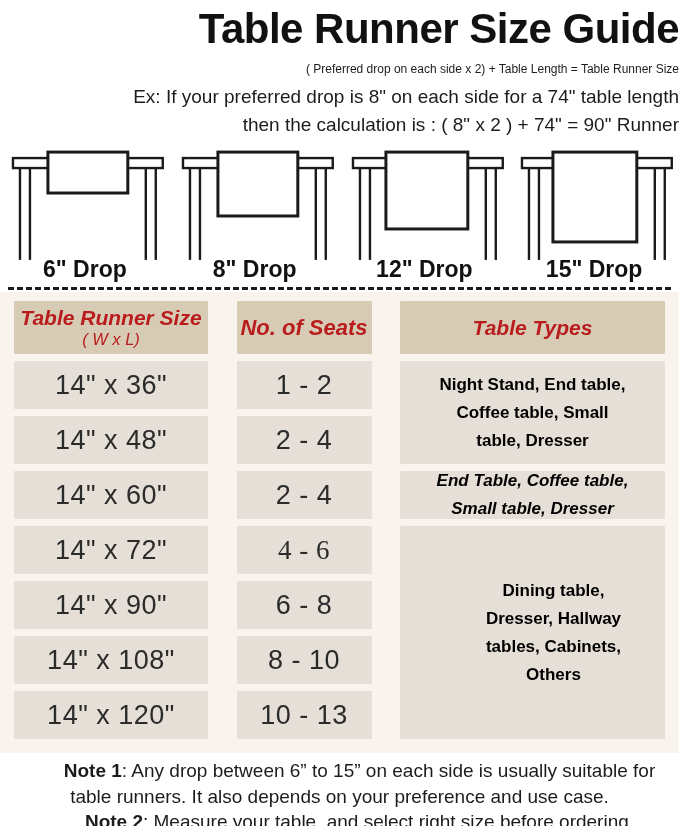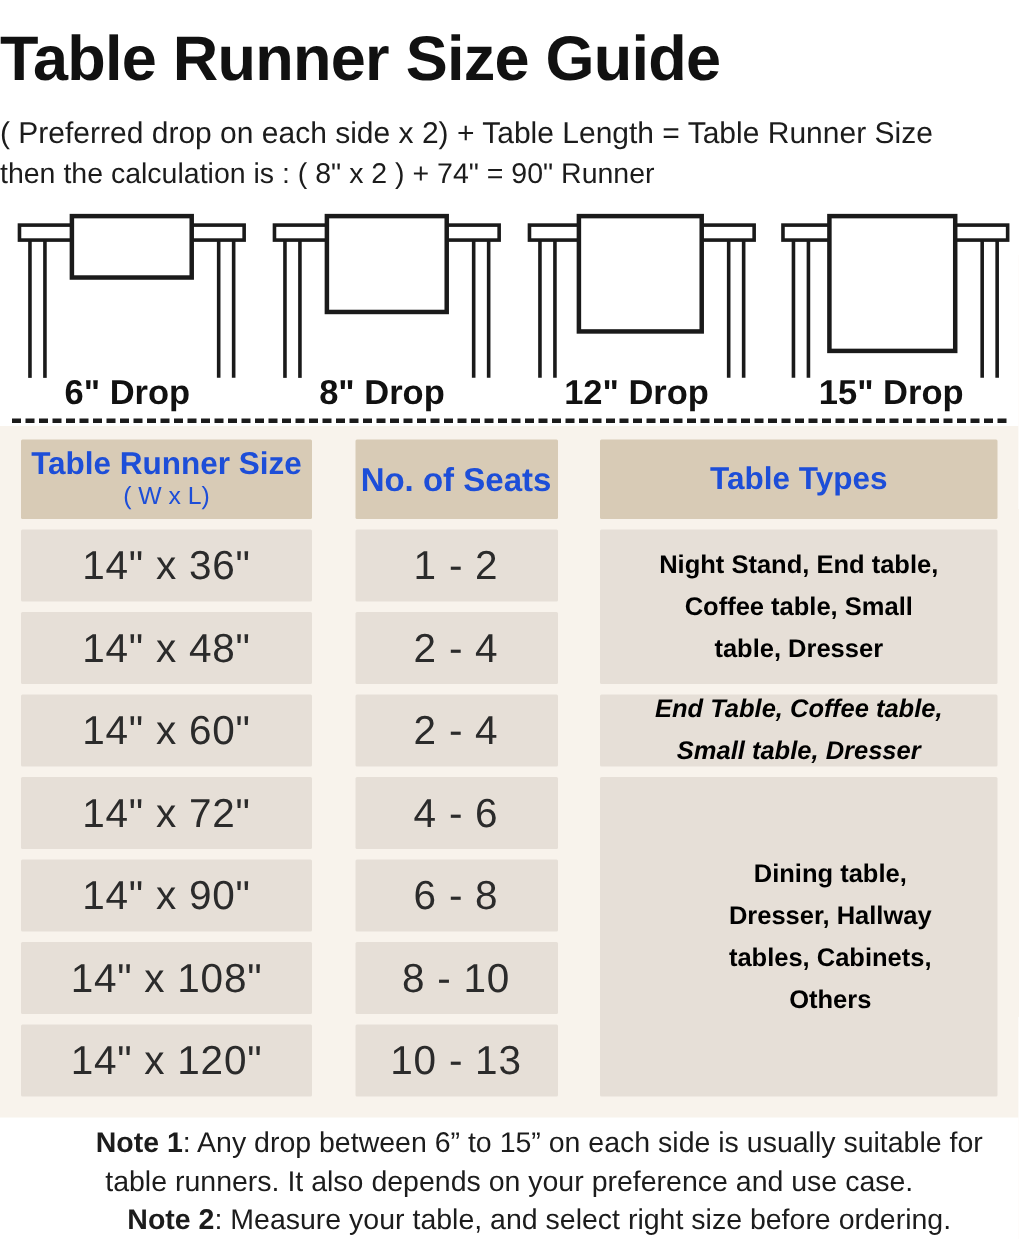--- a/index.html
+++ b/index.html
@@ -10,23 +10,23 @@
   }
   *{box-sizing:border-box;margin:0;padding:0;}
   html,body{background:#fff;}
   body{
     width:679px;height:826px;overflow:hidden;
     font-family:"Liberation Sans",sans-serif;
     color:var(--text);
   }
   .page{width:679px;}
   
-  header{text-align:left;padding-top:16px;}
+  header{text-align:right;padding-top:6px;}
   h1{font-size:42px;font-weight:700;letter-spacing:-0.5px;line-height:1.08;color:#111;}
-  .formula{font-size:20px;line-height:27px;margin-top:15px;white-space:nowrap;}
+  .formula{font-size:12px;line-height:27px;margin-top:5px;white-space:nowrap;}
   .example{font-size:19px;line-height:28px;}
   
   .illos{display:flex;justify-content:space-between;margin-top:6px;height:115px;}
   .illos svg{display:block;}
   .illo-stroke{stroke:#1a1a1a;fill:#fff;}
   .drops{display:flex;margin-top:-6px;}
   .drop{flex:1;text-align:center;font-weight:700;font-size:23px;line-height:30px;color:#111;}
   .dash{border-top:3px dashed #1b1b1b;margin:3px 8px 0 8px;}
   
   .sizes{background:var(--section-bg);padding:9px 14px 14px 14px;margin-top:2px;}
@@ -35,36 +35,37 @@
     grid-template-columns:194px 135px 265px;
     grid-template-rows:53px repeat(7,48px);
     row-gap:7px;
     justify-content:space-between;
   }
   .cell{
     background:var(--data-cell-bg);
     display:flex;flex-direction:column;align-items:center;justify-content:center;
     text-align:center;border-radius:1px;
   }
-  .cell.head{background:var(--header-cell-bg);font-weight:700;font-size:21px;color:#1d4ed8;}
+  .cell.head{background:var(--header-cell-bg);font-weight:700;font-size:21px;color:#b91c1c;font-style:italic;}
   .cell .sub{font-weight:400;font-size:16.5px;margin-top:0;}
   .cell.val{font-size:27px;font-weight:400;color:#2b2b2b;letter-spacing:0.5px;}
   .cell.types{font-weight:700;font-size:17px;line-height:28px;white-space:pre-line;color:#000000;}
   
   .notes{text-align:center;margin-top:5px;font-size:19px;line-height:25.5px;padding:0 6px;}
   .notes b{font-weight:700;margin-left:40px;}
 </style>
 </head>
 <body>
 
 <div class="page">
 
   <header>
     <h1>Table Runner Size Guide</h1>
     <p class="formula">( Preferred drop on each side x 2) + Table Length = Table Runner Size</p>
+    <p class="example">Ex: If your preferred drop is 8" on each side for a 74" table length</p>
     <p class="example">then the calculation is : ( 8" x 2 ) + 74" = 90" Runner</p>
   </header>
 
   <div class="illos">
     <svg width="170" height="115" viewBox="0 0 170 115">
       <line x1="20" y1="22" x2="20" y2="115" stroke="#1a1a1a" stroke-width="2.4"></line>
       <line x1="30" y1="22" x2="30" y2="115" stroke="#1a1a1a" stroke-width="2.4"></line>
       <line x1="146" y1="22" x2="146" y2="115" stroke="#1a1a1a" stroke-width="2.4"></line>
       <line x1="156" y1="22" x2="156" y2="115" stroke="#1a1a1a" stroke-width="2.4"></line>
       <rect class="illo-stroke" x="13" y="13" width="150" height="10" stroke-width="2.4"></rect>
@@ -119,21 +120,21 @@
       <div class="cell val" style="grid-column:1;grid-row:3;">14" x 48"</div>
       <div class="cell val" style="grid-column:1;grid-row:4;">14" x 60"</div>
       <div class="cell val" style="grid-column:1;grid-row:5;">14" x 72"</div>
       <div class="cell val" style="grid-column:1;grid-row:6;">14" x 90"</div>
       <div class="cell val" style="grid-column:1;grid-row:7;">14" x 108"</div>
       <div class="cell val" style="grid-column:1;grid-row:8;">14" x 120"</div>
 
       <div class="cell val" style="grid-column:2;grid-row:2;">1 - 2</div>
       <div class="cell val" style="grid-column:2;grid-row:3;">2 - 4</div>
       <div class="cell val" style="grid-column:2;grid-row:4;">2 - 4</div>
-      <div class="cell val" style="grid-column:2;grid-row:5;">4 - 6</div>
+      <div class="cell val" style="grid-column:2;grid-row:5;font-family:Liberation Serif, serif;">4 - 6</div>
       <div class="cell val" style="grid-column:2;grid-row:6;">6 - 8</div>
       <div class="cell val" style="grid-column:2;grid-row:7;">8 - 10</div>
       <div class="cell val" style="grid-column:2;grid-row:8;">10 - 13</div>
 
       <div class="cell types" style="grid-column:3;grid-row:2 / span 2;">Night Stand, End table,
 Coffee table, Small
 table, Dresser</div>
       <div class="cell types" style="grid-column:3;grid-row:4;font-style:italic;">End Table, Coffee table,
 Small table, Dresser</div>
       <div class="cell types" style="grid-column:3;grid-row:5 / span 4;padding-left:42px;">Dining table,

